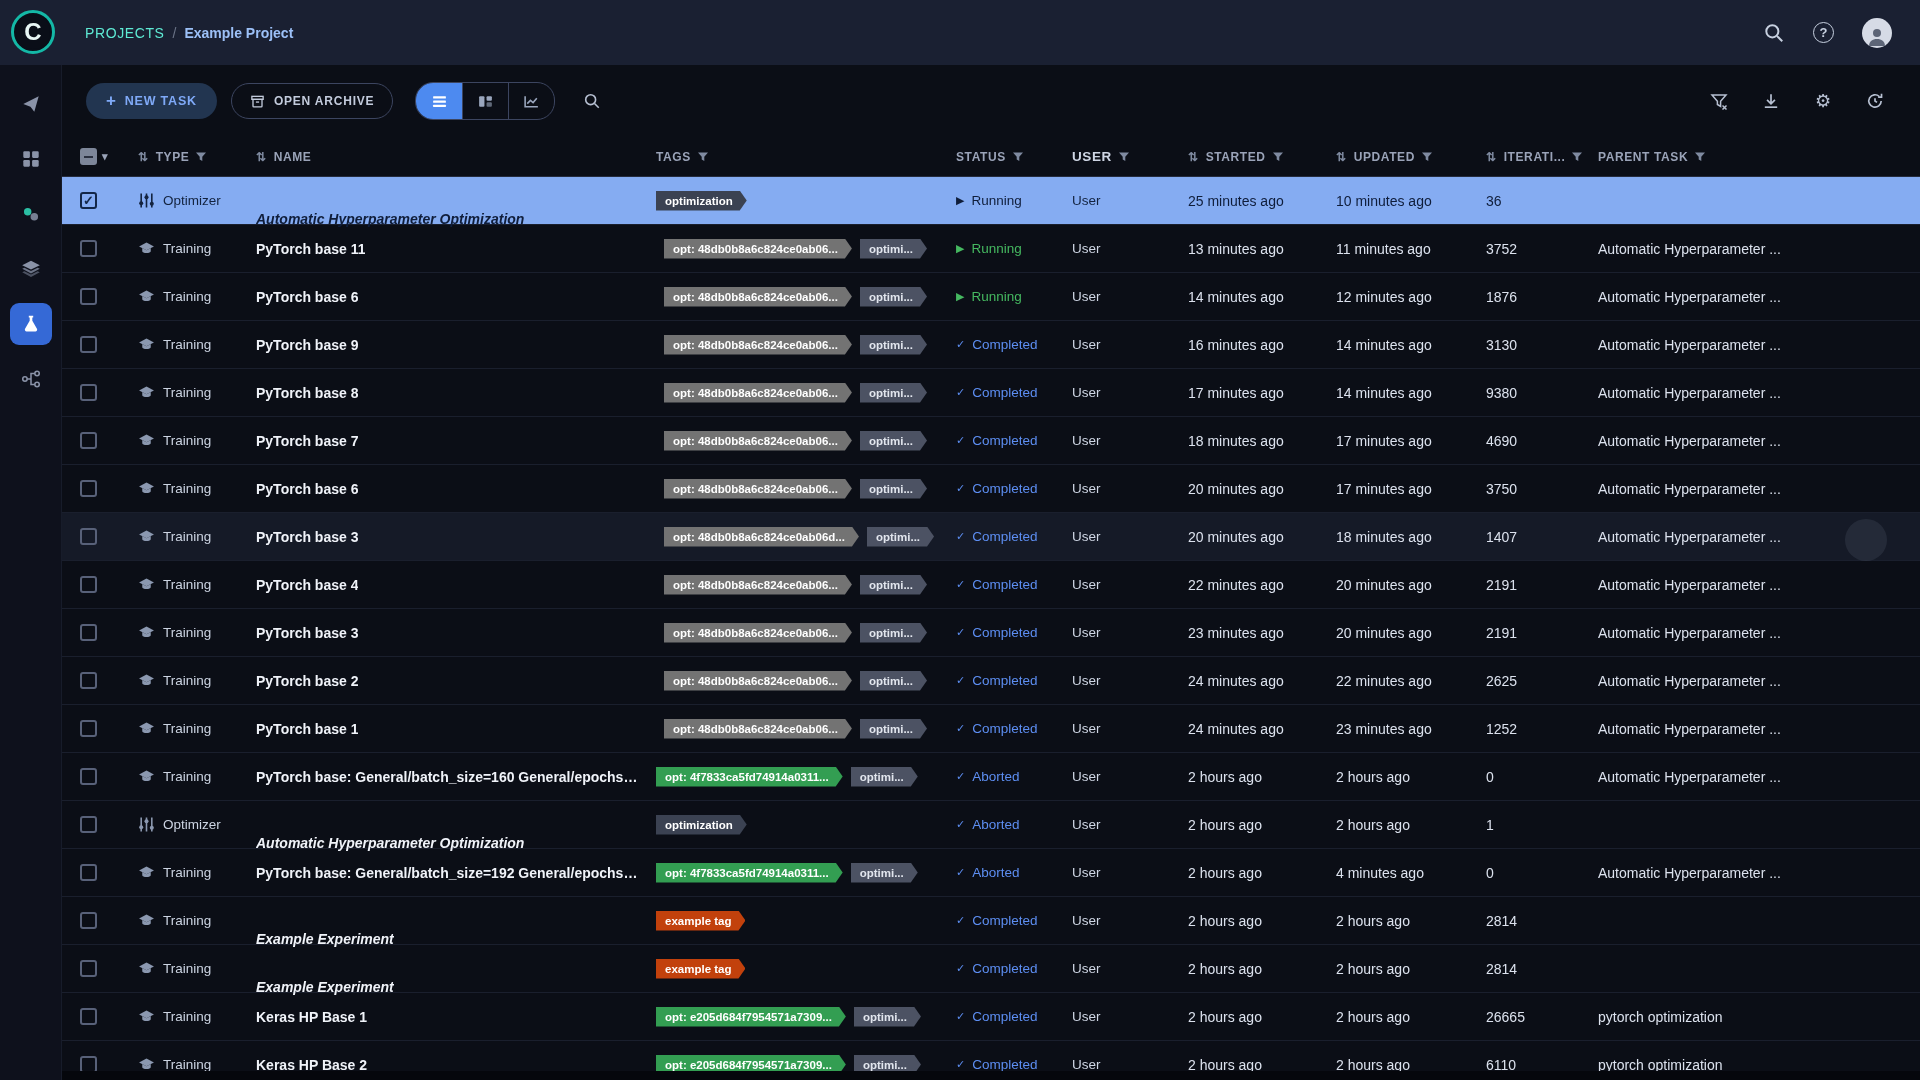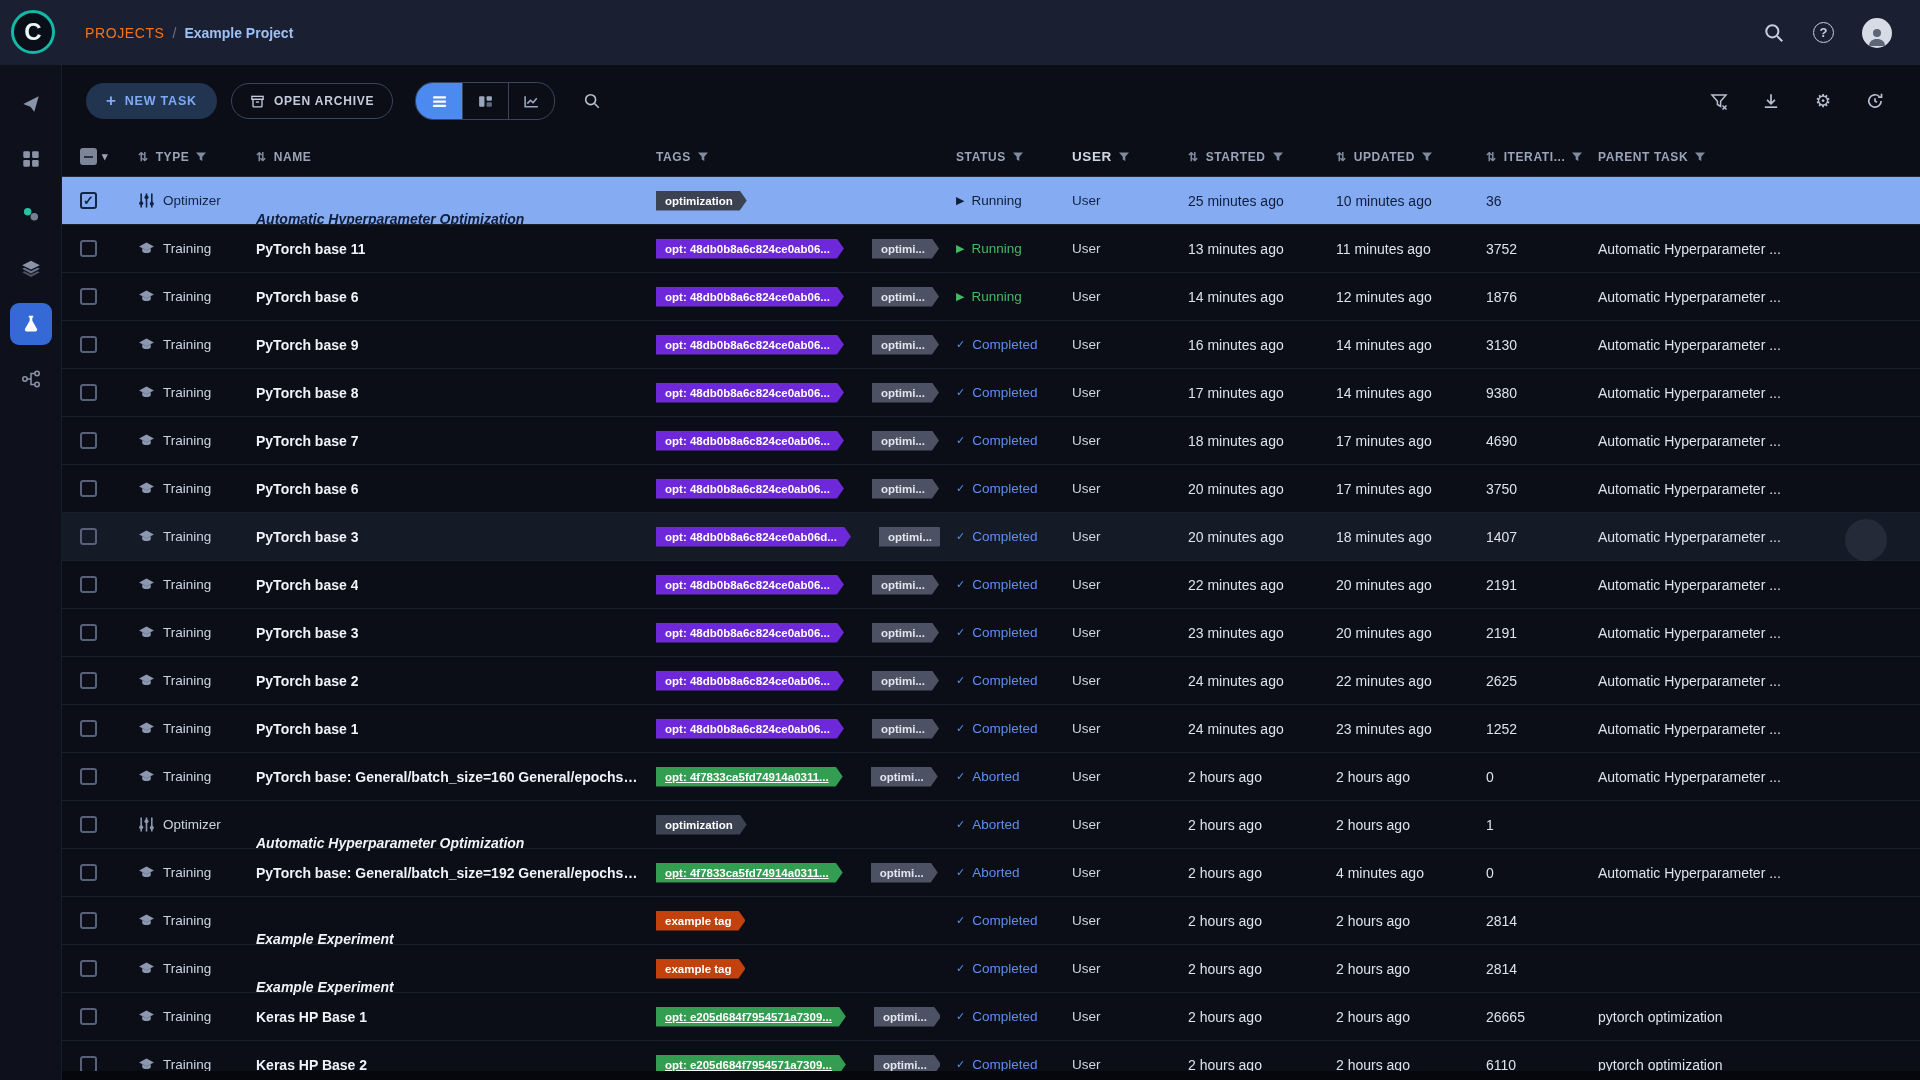--- a/index.html
+++ b/index.html
@@ -8,21 +8,21 @@
   .app { position:relative; width:1920px; height:1080px; background:#0b0e16; color:#e8edf6; }
 
   
   .topbar { position:absolute; left:0; top:0; width:1920px; height:65px; background:#1a2032;
     display:flex; align-items:center; z-index:5; }
   .logo { position:absolute; left:11px; top:10px; width:44px; height:44px; border-radius:50%;
     background:#0a0e18; display:flex; align-items:center; justify-content:center;
     border:3px solid #14b8a6; box-shadow:inset 0 0 0 2px #0a0e18; cursor:pointer; }
   .logo span { font-size:24px; font-weight:800; color:#e8f6f4; line-height:1; }
   .breadcrumb { margin-left:85px; display:flex; align-items:center; gap:8px; font-size:14px; }
-  .bc-root { color:#f97316; letter-spacing:.6px; cursor:pointer;text-align:right; }
+  .bc-root { color:#5eead4; letter-spacing:.6px; cursor:pointer;text-align:right; }
   .bc-sep { color:#6b7488; }
   .bc-cur { color:#9cc0f7; font-weight:700; cursor:pointer; }
   .tabs { position:absolute; left:50%; transform:translateX(-50%); top:0; height:65px; display:flex; }
   .tab { height:65px; display:flex; align-items:center; padding:0 24px; font-size:12px;
     letter-spacing:1.2px; color:#8a93a8; cursor:pointer; border-bottom:3px solid transparent; font-weight:600; }
   .tab.active { color:#ffffff; border-bottom-color:#4d8af0; }
   .topbar-right { margin-left:auto; display:flex; align-items:center; gap:28px; padding-right:28px; }
   .tb-icon { width:22px; height:22px; color:#c7d0e0; cursor:pointer; display:flex; align-items:center; justify-content:center; }
   .help-circle { width:21px; height:21px; border:1.6px solid #c7d0e0; border-radius:50%;
     display:flex; align-items:center; justify-content:center; font-size:13px; font-weight:700; color:#c7d0e0; cursor:pointer; }
@@ -86,24 +86,24 @@
   .type-icon svg { width:17px; height:17px; }
   .row.selected .type-icon { color:#13233f; }
   .type-label { font-size:13.5px; color:#ccd4e2; }
   .row.selected .type-label { color:#13233f; }
   .name { font-weight:700; color:#f0f3f9; overflow:hidden; text-overflow:ellipsis; }
   .name.italic { font-style:italic;margin-top:36px; }
   .row.selected .name { color:#0f1d3a; }
   .tag { height:20px; display:inline-flex; align-items:center; padding:0 14px 0 9px; font-size:11.5px;
     font-weight:600; color:#ffffff; flex:none; max-width:225px; overflow:hidden;
     clip-path:polygon(0 0, calc(100% - 7px) 0, 100% 50%, calc(100% - 7px) 100%, 0 100%); }
-  .tag-teal { background:#6d28d9; }
-  .tag-green { background:#339e52;text-decoration:underline; }
+  .tag-teal { background:#737373;margin-left:8px; }
+  .tag-green { background:#339e52; }
   .tag-red { background:#c2410c; }
-  .tag-gray { background:#4c5263; color:#e2e6ee;margin-left:20px; }
+  .tag-gray { background:#4c5263; color:#e2e6ee; }
   .tag-dark { background:#3b4252; }
   .status { display:flex; align-items:center; gap:7px; font-size:13.5px; }
   .st-ic { font-size:11px; }
   .st-running { color:#45b860; }
   .st-completed, .st-aborted { color:#5d8ef2; }
   .row.selected .status { color:#0f1d3a; }
   .c-user { font-size:13.5px; color:#cfd6e4; }
   .row.selected .c-user { color:#13233f; }
   .c-parent { padding-right:22px; }
   .cell-text { overflow:hidden; text-overflow:ellipsis; }

